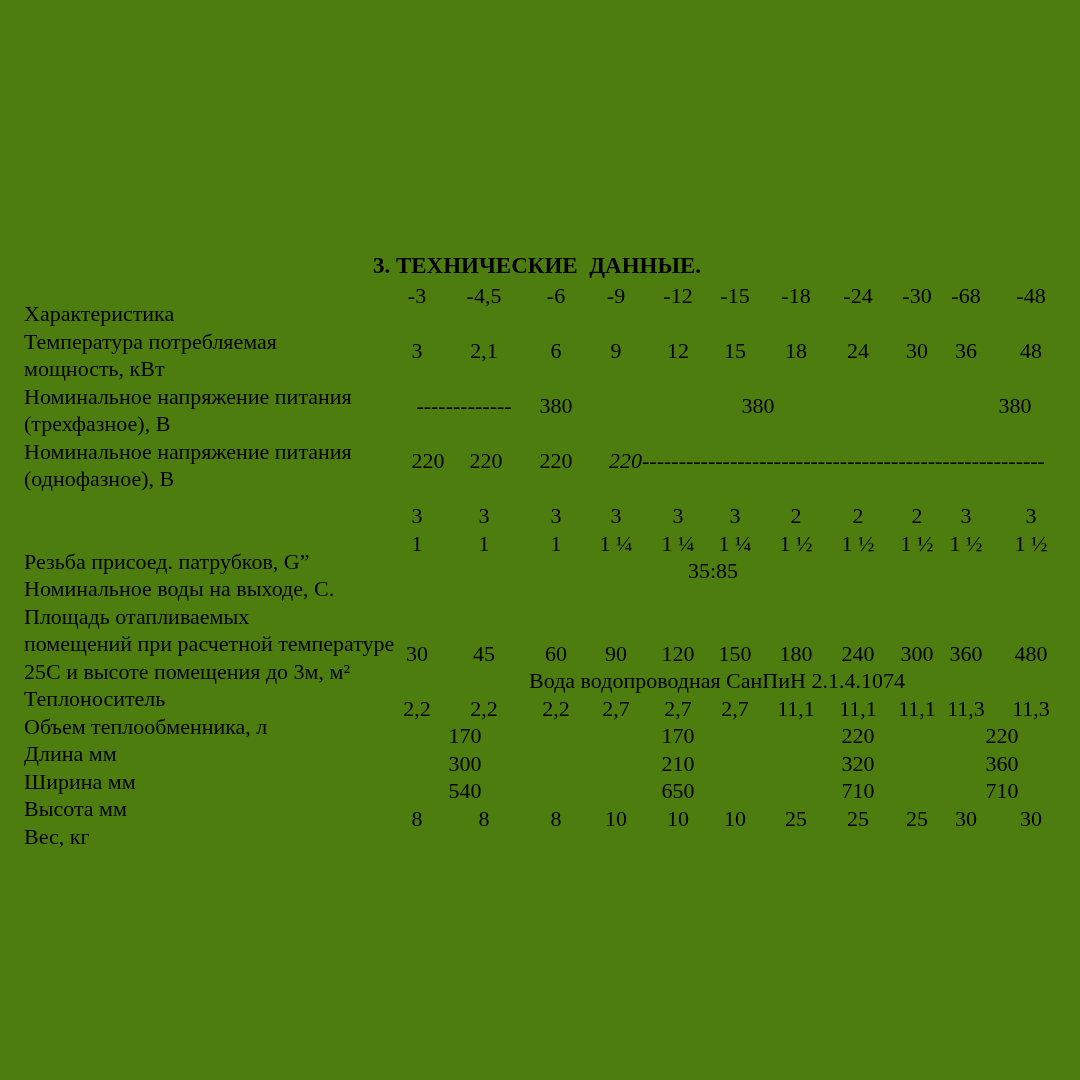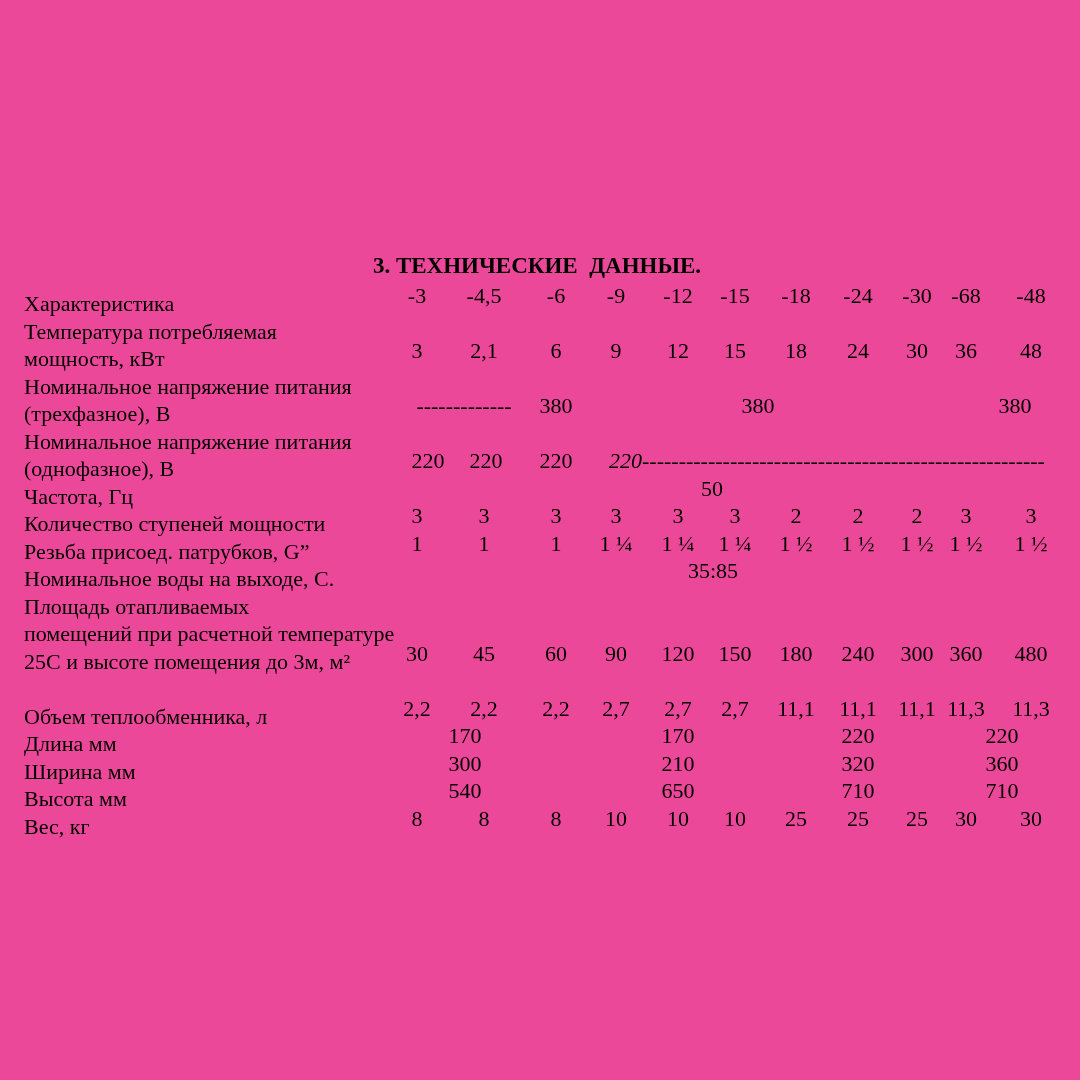--- a/index.html
+++ b/index.html
@@ -1,31 +1,31 @@
 <!DOCTYPE html>
 <html><head>
 <meta charset="utf-8">
 <style>
   html,body{margin:0;padding:0;background:#ffffff;}
   .page{
     position:relative;
     width:1080px;height:1080px;
-    background:#ec4899;
+    background:#4d7c0f;
     font-family:"Liberation Serif","DejaVu Serif",serif;
     font-size:22px;color:#000;
     overflow:hidden;
   }
   .title{
     position:absolute;top:253px;left:537px;
     transform:translateX(-50%);
     font-weight:bold;font-size:23px;
     white-space:pre;
   }
   .row{position:absolute;left:0;width:1080px;height:28px;}
-  .lb{position:absolute;left:24px;top:8px;white-space:pre;text-align:right;}
+  .lb{position:absolute;left:24px;top:18px;white-space:pre;text-align:right;}
   .v{position:absolute;top:0;transform:translateX(-50%);white-space:pre;}
   .vl{position:absolute;top:0;white-space:pre;font-style:italic;}
   .c1{left:417px}.c2{left:484px}.c3{left:556px}.c4{left:616px}.c5{left:678px}
   .c6{left:735px}.c7{left:796px}.c8{left:858px}.c9{left:917px}.c10{left:966px}.c11{left:1031px}
   .d1{left:465px}.d2{left:678px}.d3{left:858px}.d4{left:1002px}
 </style>
 </head>
 <body>
 
 <div class="page">
@@ -83,27 +83,22 @@
   </div>
 
   <div class="row" style="top:448px">
     <span class="lb">(однофазное), В</span>
     <span class="v" style="left:428px">220</span>
     <span class="v" style="left:486px">220</span>
     <span class="v c3">220</span>
     <span class="vl" style="left:609px">220-------------------------------------------------------</span>
   </div>
 
-  <div class="row" style="top:475.5px">
-    <span class="lb">Частота, Гц</span>
-    <span class="v" style="left:712px">50</span>
-  </div>
 
   <div class="row" style="top:503px">
-    <span class="lb">Количество ступеней мощности</span>
     <span class="v c1">3</span>
     <span class="v c2">3</span>
     <span class="v c3">3</span>
     <span class="v c4">3</span>
     <span class="v c5">3</span>
     <span class="v c6">3</span>
     <span class="v c7">2</span>
     <span class="v c8">2</span>
     <span class="v c9">2</span>
     <span class="v c10">3</span>
@@ -146,20 +141,24 @@
     <span class="v c4">90</span>
     <span class="v c5">120</span>
     <span class="v c6">150</span>
     <span class="v c7">180</span>
     <span class="v c8">240</span>
     <span class="v c9">300</span>
     <span class="v c10">360</span>
     <span class="v c11">480</span>
   </div>
 
+  <div class="row" style="top:668px">
+    <span class="lb">Теплоноситель</span>
+    <span class="v" style="left:717px">Вода водопроводная СанПиН 2.1.4.1074</span>
+  </div>
 
   <div class="row" style="top:695.5px">
     <span class="lb">Объем теплообменника, л</span>
     <span class="v c1">2,2</span>
     <span class="v c2">2,2</span>
     <span class="v c3">2,2</span>
     <span class="v c4">2,7</span>
     <span class="v c5">2,7</span>
     <span class="v c6">2,7</span>
     <span class="v c7">11,1</span>

